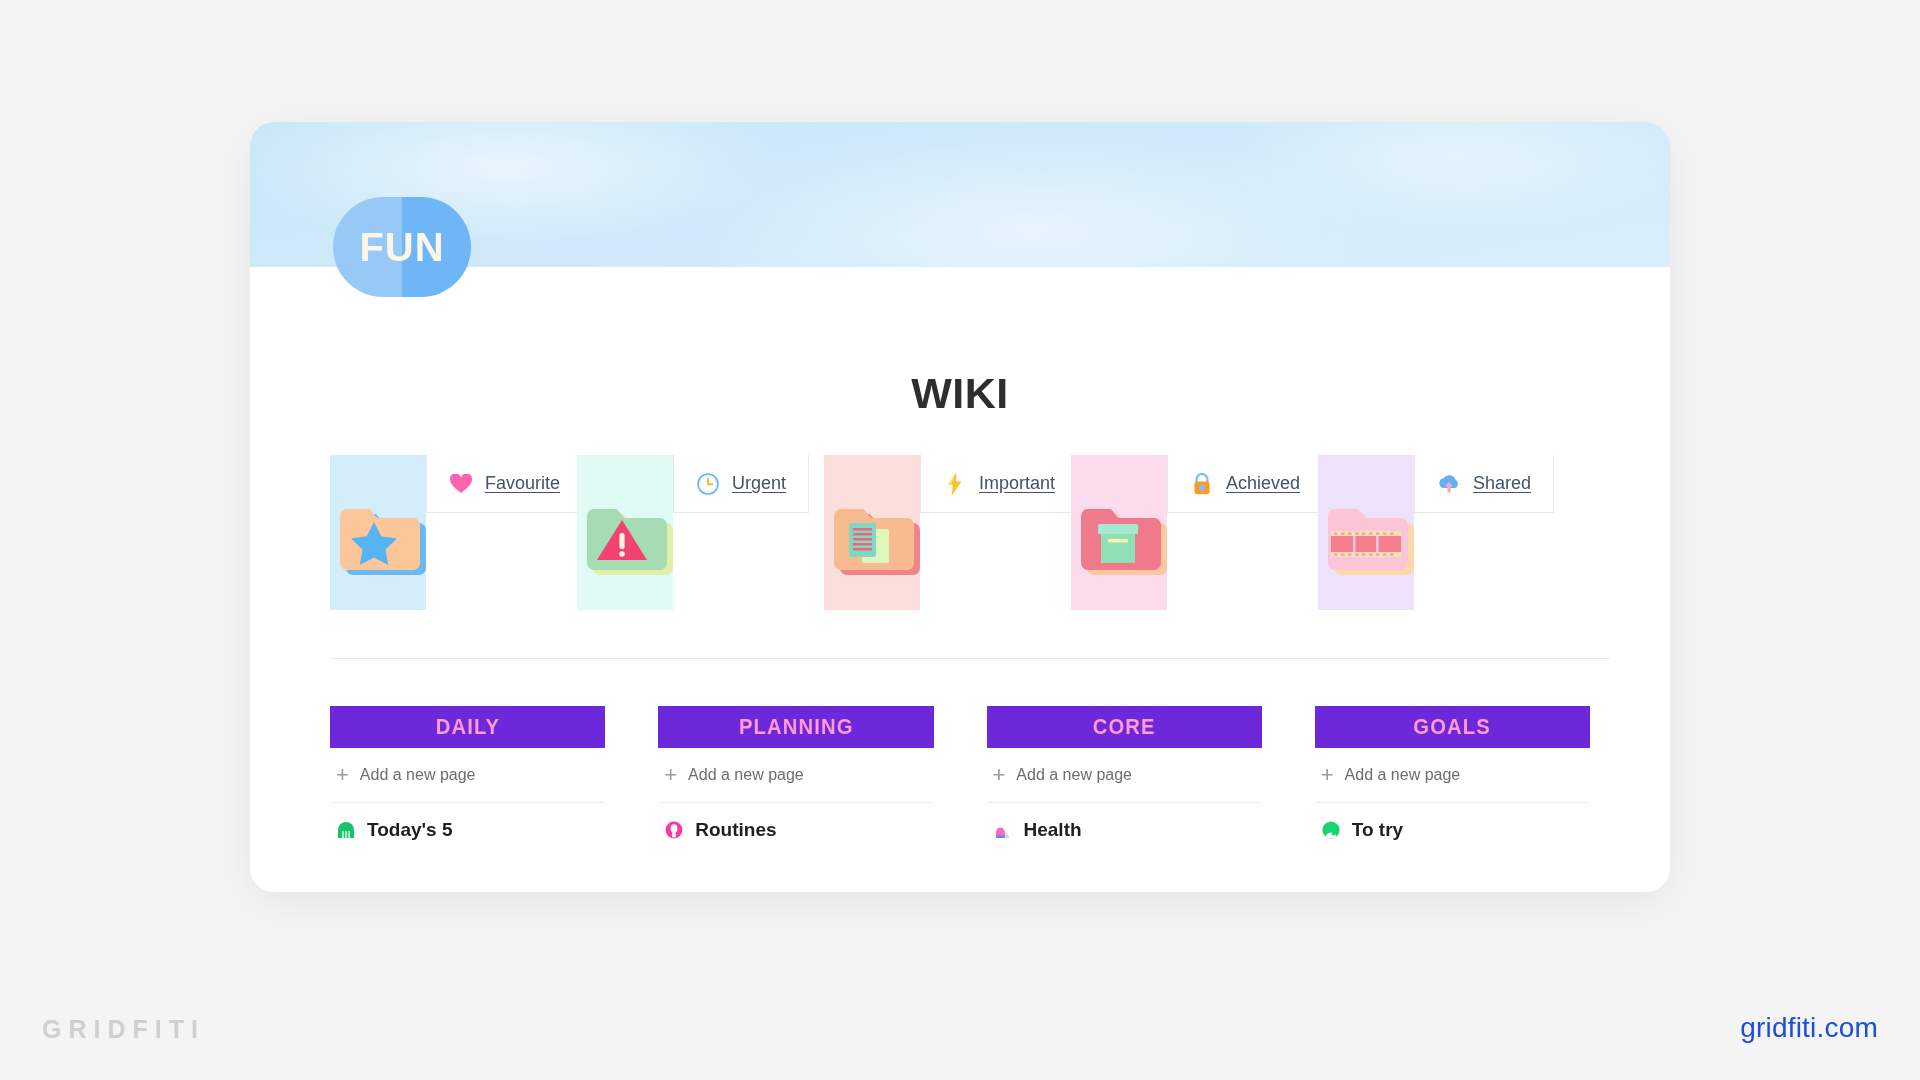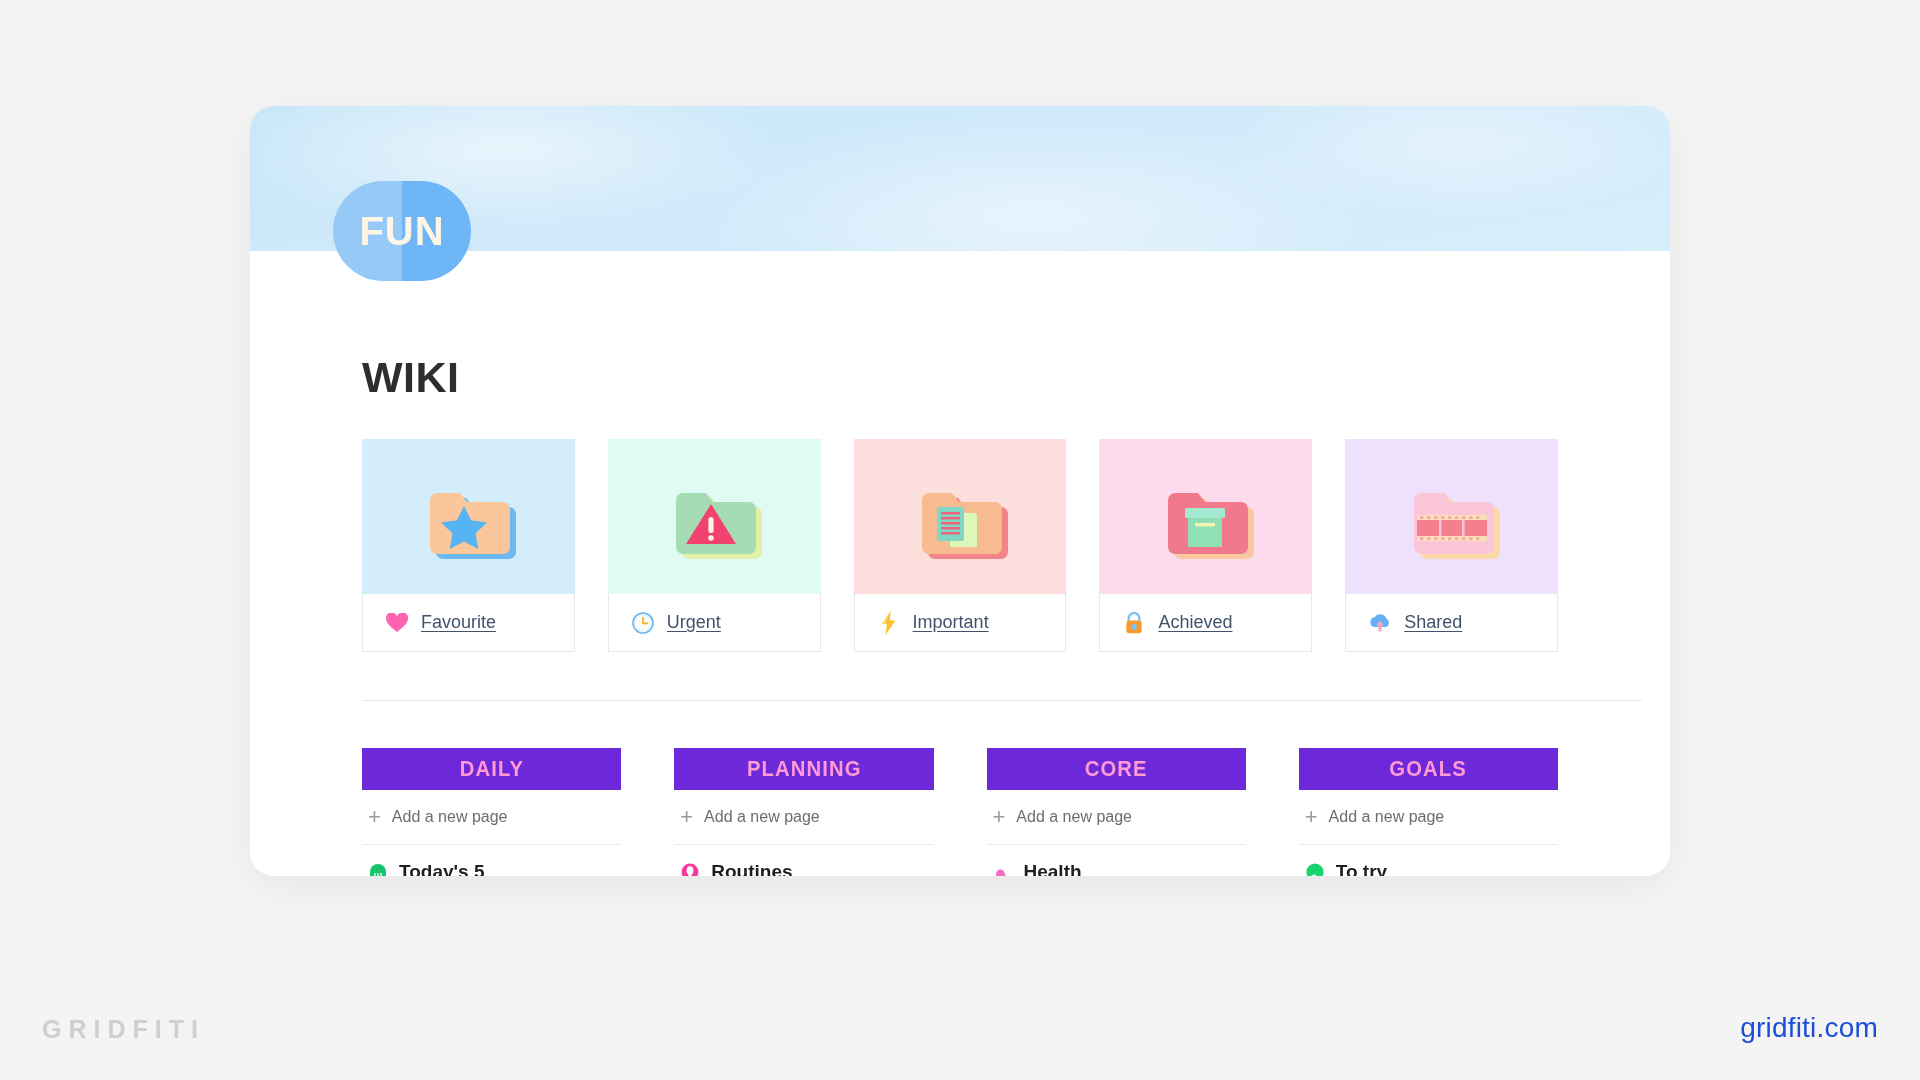--- a/index.html
+++ b/index.html
@@ -32,21 +32,21 @@
     color: #1d4ed8;
     font-weight: 400;
     letter-spacing: 0.2px;
     margin-top: 44px;
   }
 
   
   .window {
     position: absolute;
     left: 250px;
-    top: 106px;
+    top: 122px;
     width: 1420px;
     height: 770px;
     background: #ffffff;
     border-radius: 24px;
     overflow: hidden;
     box-shadow: 0 10px 40px rgba(0,0,0,0.06);
   }
 
   .cover {
     position: relative;
@@ -83,42 +83,42 @@
     z-index: 2;
     color: #fdf6e6;
     font-size: 40px;
     font-weight: 700;
     letter-spacing: 1px;
     font-family: "Liberation Sans", sans-serif;
   }
 
   
   .page-body {
-    padding: 0 112px;
+    padding: 0 80px;
     position: relative;
+    text-align: center;
   }
 
   .page-title {
     margin-top: 102px;
     font-size: 43px;
     font-weight: 700;
     color: #2e2e2e;
     letter-spacing: 0.5px;
   }
 
   
   .gallery {
     display: flex;
     gap: 33px;
     margin-top: 37px;
   }
   .gallery-card {
     width: 214px;
     display: flex;
-    flex-direction: column;
   }
   .card-thumb {
     height: 155px;
     display: flex;
     align-items: center;
     justify-content: center;
   }
   .card-caption {
     height: 58px;
     border: 1px solid #e8e8e8;

